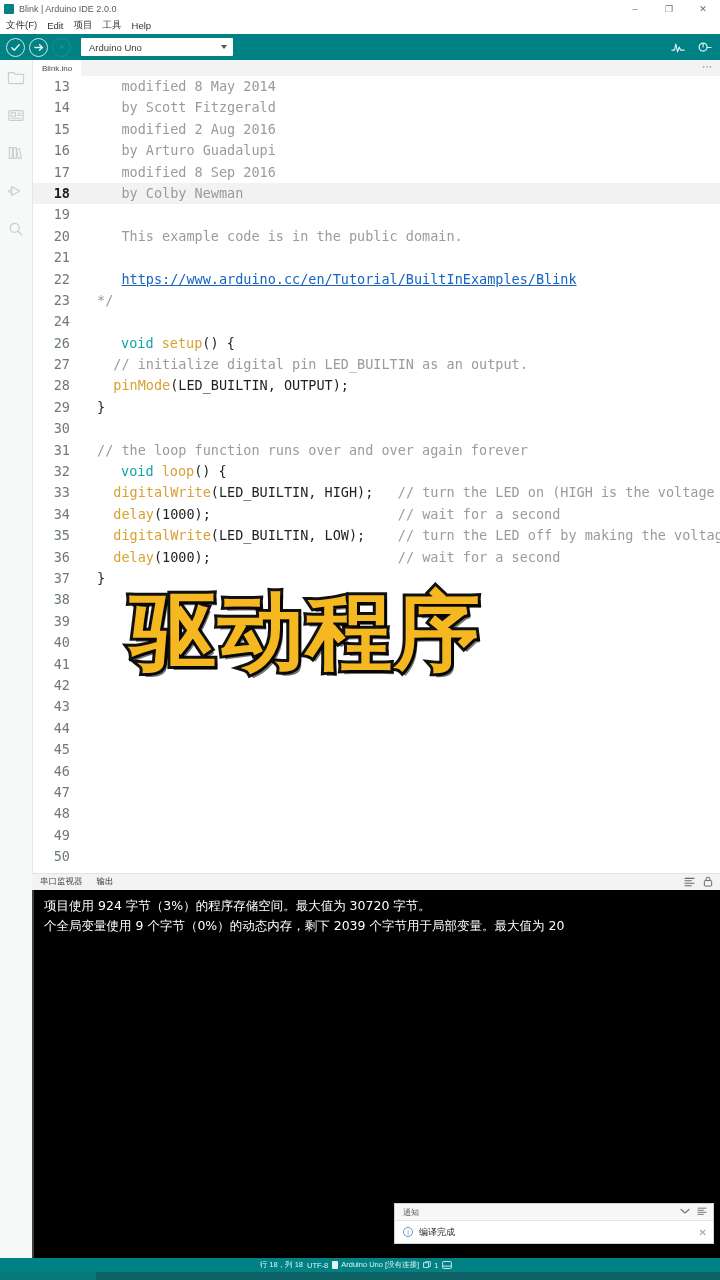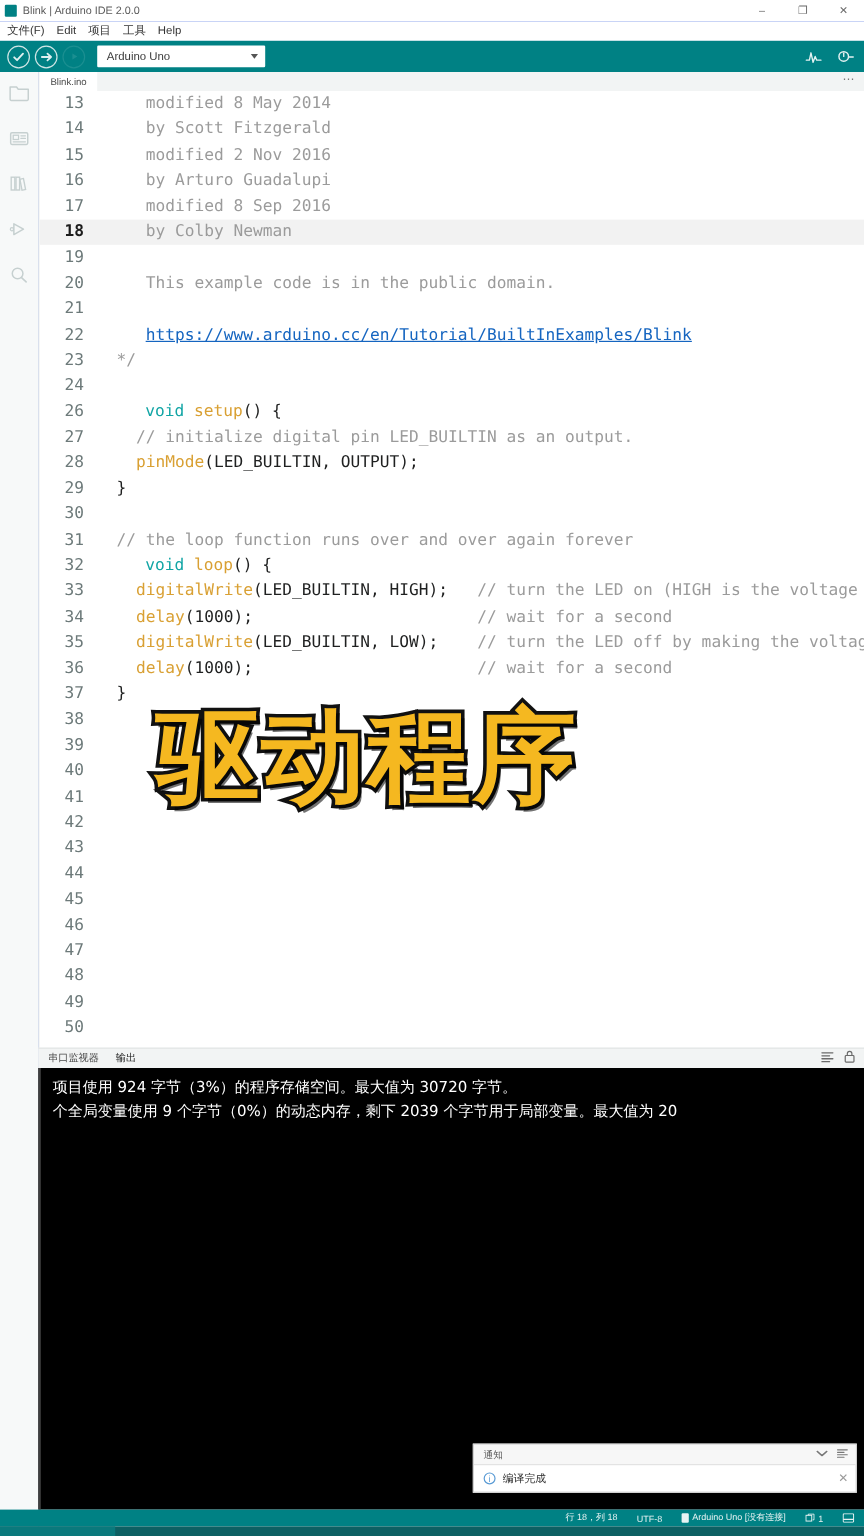--- a/index.html
+++ b/index.html
@@ -40,21 +40,21 @@
     padding:0 6px; gap:4px; position:relative;
   }
   .tb-icon {
     width:19px; height:19px; border-radius:50%; border:1.6px solid #cfe6e6;
     display:flex; align-items:center; justify-content:center; color:#dff0f0;
     font-size:10px; line-height:1; flex:0 0 auto;
   }
   .tb-icon.disabled { border-color:#1b8f91; color:#1b8f91; }
   .tb-icon svg { display:block; }
   .board-select {
-    margin-left:6px; width:140px; height:18px; background:#ffffff;
+    margin-left:6px; width:152px; height:18px; background:#ffffff;
     border-radius:1px; display:flex; align-items:center; justify-content:space-between;
     padding:0 6px 0 8px; font-size:9.5px; color:#3a3a3a;
   }
   .caret { width:0;height:0;border-left:3px solid transparent;border-right:3px solid transparent;border-top:4px solid #555; }
   .tb-right { position:absolute; right:8px; display:flex; align-items:center; gap:12px; }
   .tb-right .ic { color:#e3f2f2; display:flex; }
 
   
   .body-area { position:absolute; top:60px; left:0; width:720px; height:1220px; display:flex;justify-content:center; }
 
@@ -138,22 +138,22 @@
   .toast-row { height:22px; display:flex; align-items:center; padding:0 6px 0 8px; gap:6px; font-size:9px; color:#2b2b2b; }
   .toast-info {
     width:10px;height:10px;border-radius:50%;border:1px solid #5a9bd5;color:#5a9bd5;
     font-size:7.5px; display:flex;align-items:center;justify-content:center; flex:0 0 auto;
   }
   .toast-x { margin-left:auto; color:#9a9a9a; font-size:10px; }
 
   
   .statusbar {
     position:absolute; left:0; bottom:8px; width:720px; height:14px;
-    background:#008184; display:flex; align-items:center; justify-content:flex-end;
-    gap:16px; padding-right:8px; color:#e6f3f3; font-size:7.5px; white-space:nowrap;
+    background:#008184; display:flex; align-items:center; justify-content:center;
+    gap:4px; padding-right:8px; color:#e6f3f3; font-size:7.5px; white-space:nowrap;
   }
   .sb-dot { width:6px;height:8px;background:#e6f3f3;border-radius:1px;display:inline-block;margin-right:3px;vertical-align:-1px;}
   .sb-item { display:flex; align-items:center; }
   .taskbar { position:absolute; left:0; bottom:0; width:720px; height:8px; background:#0d6063; }
   .taskbar-seg { position:absolute; left:0; top:0; height:8px; width:96px; background:#0a797c; }
 </style>
 </head>
 <body>
 
 <div id="app">
@@ -250,21 +250,21 @@
 
     <div class="editor-col">
       <div class="tabbar">
         <div class="tab">Blink.ino</div>
         <div class="tabbar-dots">⋯</div>
       </div>
       <div class="code-area">
         <div class="code-scroll" id="code-lines">
             <div class="code-line"><div class="gutter">13</div><div class="codetext"><span class="cm">   modified 8 May 2014</span></div></div>
             <div class="code-line"><div class="gutter">14</div><div class="codetext"><span class="cm">   by Scott Fitzgerald</span></div></div>
-            <div class="code-line"><div class="gutter">15</div><div class="codetext"><span class="cm">   modified 2 Nov 2016</span></div></div>
+            <div class="code-line"><div class="gutter">15</div><div class="codetext"><span class="cm">   modified 2 Aug 2016</span></div></div>
             <div class="code-line"><div class="gutter">16</div><div class="codetext"><span class="cm">   by Arturo Guadalupi</span></div></div>
             <div class="code-line"><div class="gutter">17</div><div class="codetext"><span class="cm">   modified 8 Sep 2016</span></div></div>
             <div class="code-line active"><div class="gutter cur">18</div><div class="codetext"><span class="cm">   by Colby Newman</span></div></div>
             <div class="code-line"><div class="gutter">19</div><div class="codetext">&nbsp;</div></div>
             <div class="code-line"><div class="gutter">20</div><div class="codetext"><span class="cm">   This example code is in the public domain.</span></div></div>
             <div class="code-line"><div class="gutter">21</div><div class="codetext">&nbsp;</div></div>
             <div class="code-line"><div class="gutter">22</div><div class="codetext"><span class="cm">   </span><span class="lnk">https://www.arduino.cc/en/Tutorial/BuiltInExamples/Blink</span></div></div>
             <div class="code-line"><div class="gutter">23</div><div class="codetext"><span class="cm">*/</span></div></div>
             <div class="code-line"><div class="gutter">24</div><div class="codetext">&nbsp;</div></div>
             <div class="code-line"><div class="gutter">26</div><div class="codetext"><span class="kw">void</span> <span class="fn">setup</span>() {</div></div>

